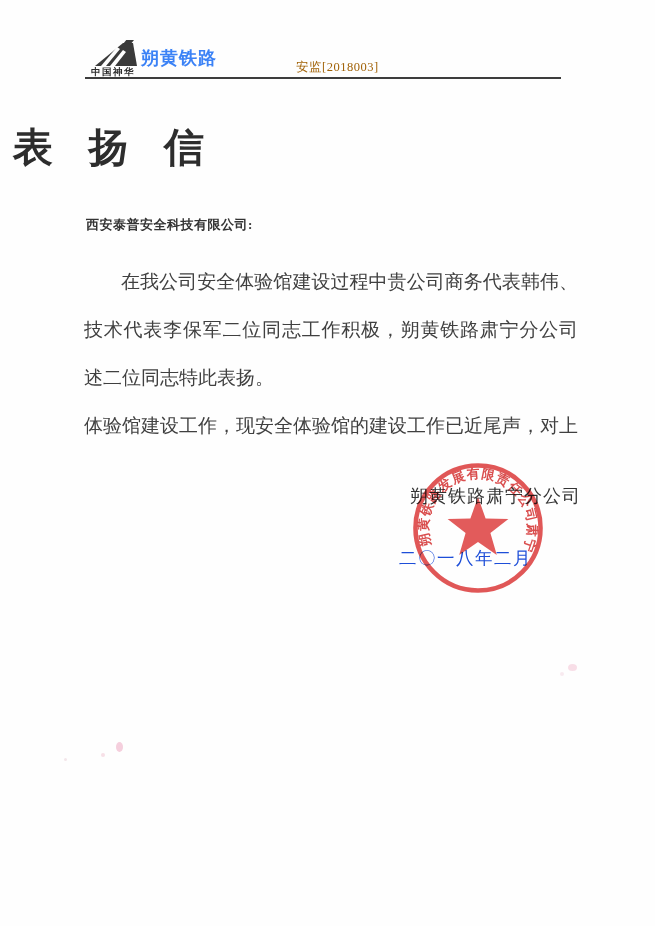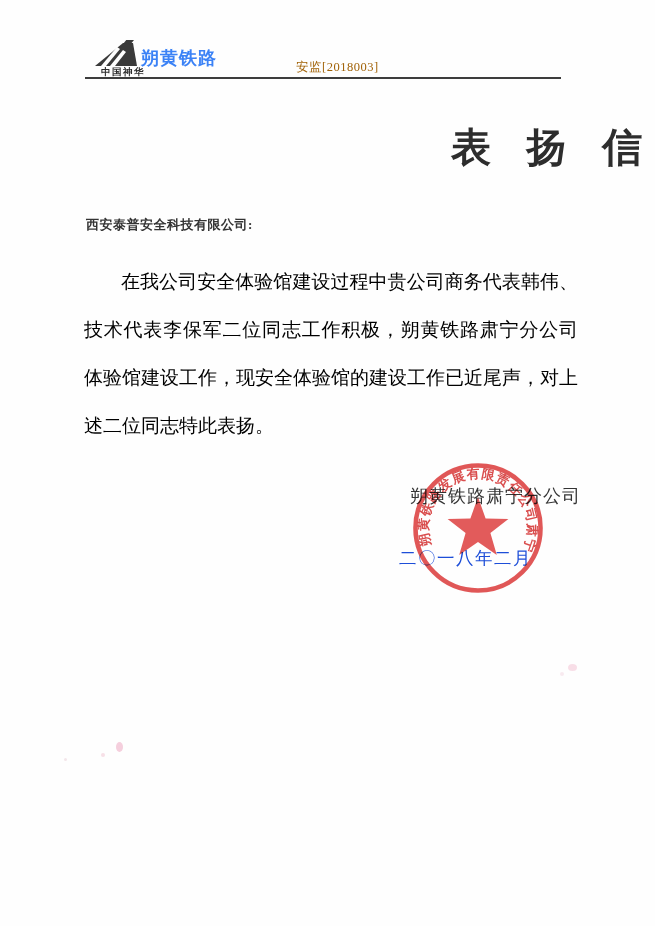--- a/index.html
+++ b/index.html
@@ -26,21 +26,20 @@
   }
   .brand-cn {
     position: absolute;
     left: 91px;
     top: 66px;
     font-family: "Liberation Sans", sans-serif;
     font-weight: bold;
     font-size: 9.5px;
     letter-spacing: 1.5px;
     color: #2f2f2f;
-    margin-left: 10px;
   }
   .railway-name {
     position: absolute;
     left: 141px;
     top: 46px;
     font-family: "Liberation Sans", sans-serif;
     font-weight: bold;
     font-size: 18px;
     letter-spacing: 1px;
     color: #3b82f6;
@@ -61,21 +60,21 @@
     height: 2px;
     background: #3d3d3d;
   }
 
   
   .letter-title {
     position: absolute;
     left: 0;
     top: 120px;
     width: 655px;
-    text-align: right;
+    text-align: left;
     font-size: 40px;
     font-weight: bold;
     letter-spacing: 0.32em;
     text-indent: 0.32em;
     color: #2d2d2d;
   }
 
   
   .salutation {
     position: absolute;
@@ -85,21 +84,21 @@
     font-weight: bold;
     color: #333;
     letter-spacing: 0.5px;
   }
   .body-block {
     position: absolute;
     left: 84px;
     top: 258px;
     width: 494px;
     font-size: 19px;
-    color: #000000;
+    color: #404040;
   }
   .body-line {
     height: 48px;
     line-height: 48px;
     white-space: nowrap;
   }
   .body-line.full {
     text-align: justify;
     text-align-last: justify;
     white-space: normal;
@@ -168,22 +167,22 @@
   <div class="doc-number">安监[2018003]</div>
   <div class="header-rule"></div>
 
   <div class="letter-title">表 扬 信</div>
 
   <div class="salutation">西安泰普安全科技有限公司:</div>
 
   <div class="body-block">
     <div class="body-line full indent">在我公司安全体验馆建设过程中贵公司商务代表韩伟、</div>
     <div class="body-line full">技术代表李保军二位同志工作积极，朔黄铁路肃宁分公司</div>
+    <div class="body-line">述二位同志特此表扬。</div>
     <div class="body-line full">体验馆建设工作，现安全体验馆的建设工作已近尾声，对上</div>
-    <div class="body-line">述二位同志特此表扬。</div>
   </div>
 
   <div class="signature">朔黄铁路肃宁分公司</div>
   <div class="sign-date">二〇一八年二月</div>
 
   <svg class="seal" viewBox="0 0 140 140" xmlns="http://www.w3.org/2000/svg">
     <defs>
       <path id="sealArc" d="M 23 87.1 A 50 50 0 1 1 117 87.1" fill="none"></path>
     </defs>
     <circle cx="70" cy="70" r="62.5" fill="none" stroke="#dd4040" stroke-width="4.6" opacity="0.95"></circle>

